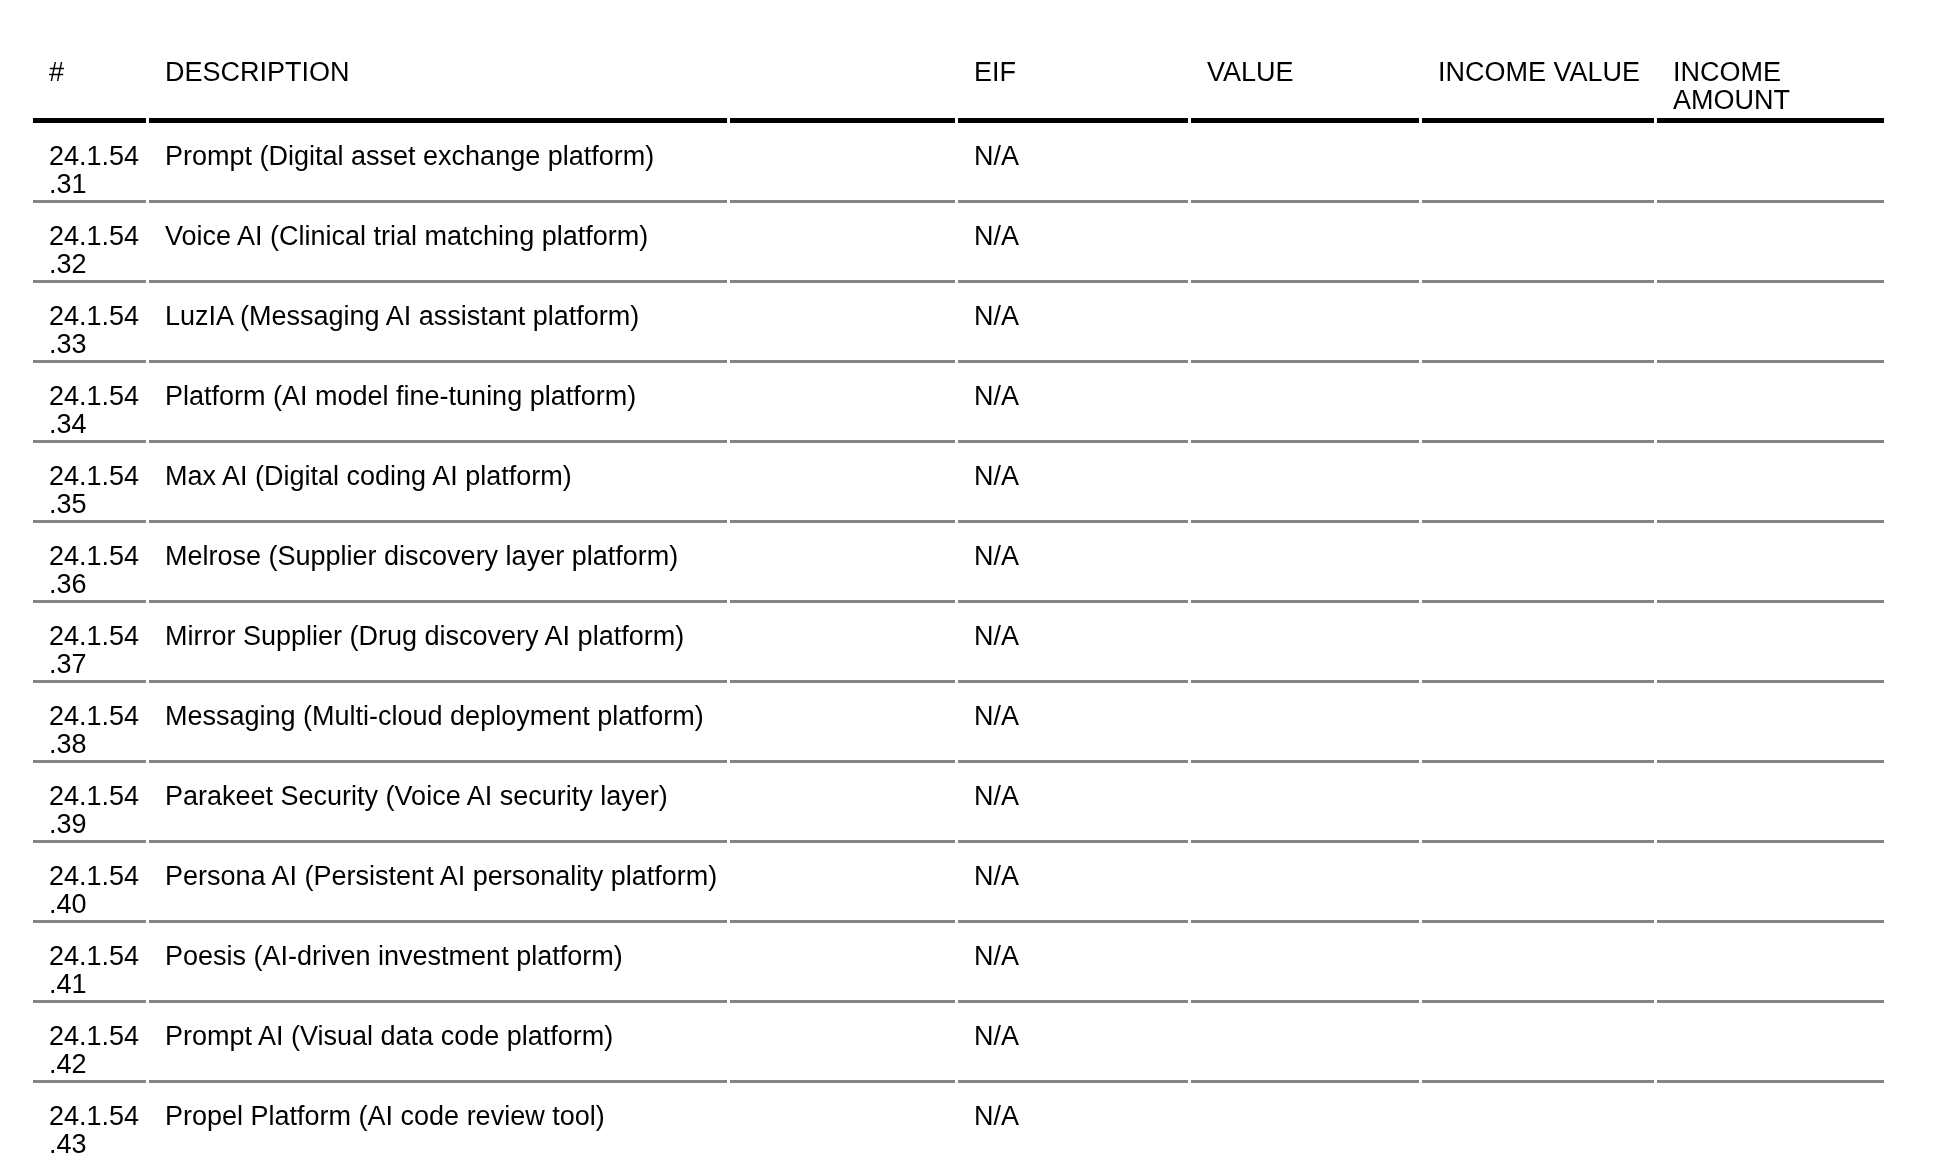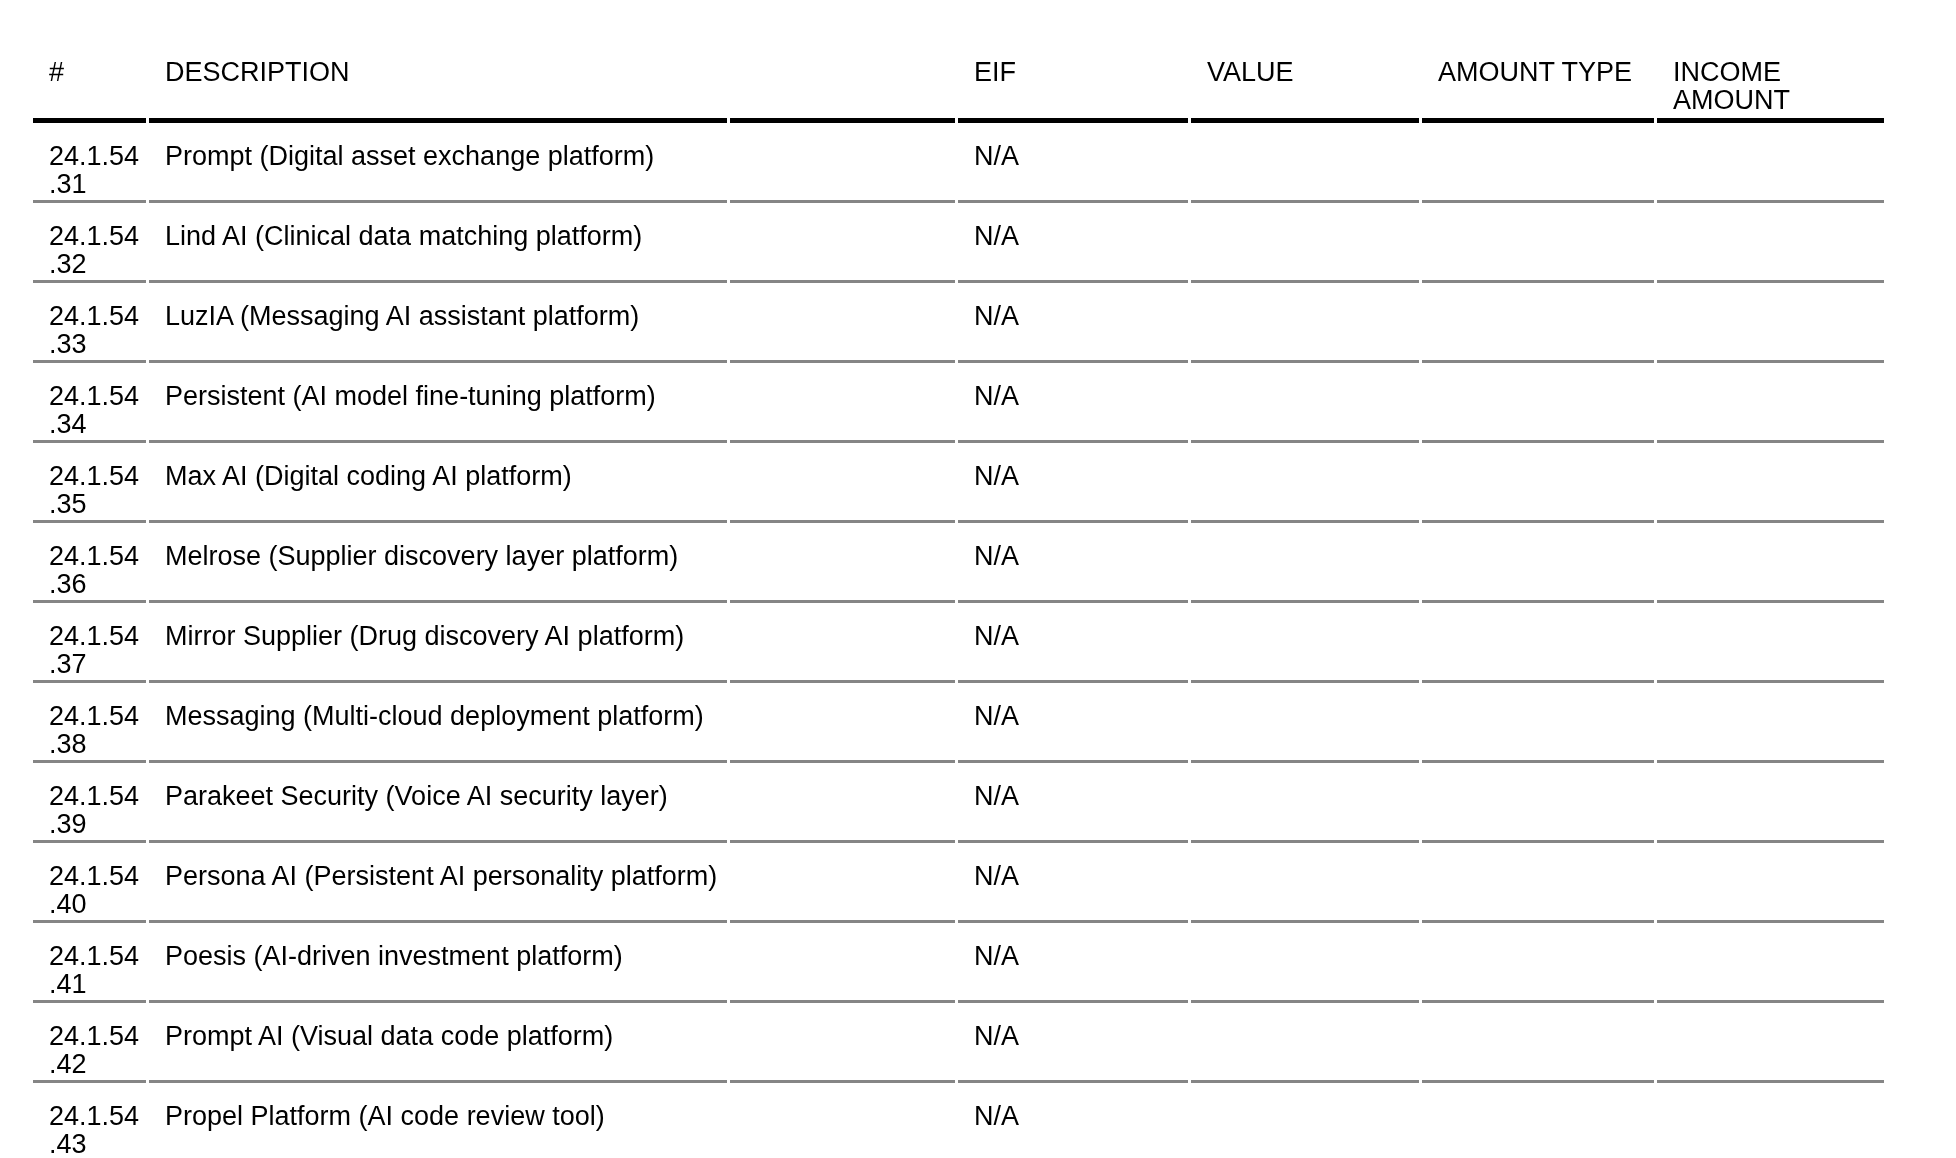--- a/index.html
+++ b/index.html
@@ -62,21 +62,21 @@
     <col style="width:232px">
     <col style="width:227px">
   </colgroup>
   <thead>
     <tr>
       <th>#</th>
       <th>DESCRIPTION</th>
       <th></th>
       <th>EIF</th>
       <th>VALUE</th>
-      <th>AMOUNT TYPE</th>
+      <th>INCOME VALUE</th>
       <th>INCOME AMOUNT</th>
     </tr>
   </thead>
   <tbody>
   <tr>
     <td>
       <div>24.1.54</div>
       <div>.31</div>
     </td>
     <td>Prompt (Digital asset exchange platform)</td>
@@ -85,21 +85,21 @@
     <td></td>
     <td></td>
     <td></td>
   </tr>
 
   <tr>
     <td>
       <div>24.1.54</div>
       <div>.32</div>
     </td>
-    <td>Lind AI (Clinical data matching platform)</td>
+    <td>Voice AI (Clinical trial matching platform)</td>
     <td></td>
     <td>N/A</td>
     <td></td>
     <td></td>
     <td></td>
   </tr>
 
   <tr>
     <td>
       <div>24.1.54</div>
@@ -111,21 +111,21 @@
     <td></td>
     <td></td>
     <td></td>
   </tr>
 
   <tr>
     <td>
       <div>24.1.54</div>
       <div>.34</div>
     </td>
-    <td>Persistent (AI model fine-tuning platform)</td>
+    <td>Platform (AI model fine-tuning platform)</td>
     <td></td>
     <td>N/A</td>
     <td></td>
     <td></td>
     <td></td>
   </tr>
 
   <tr>
     <td>
       <div>24.1.54</div>

